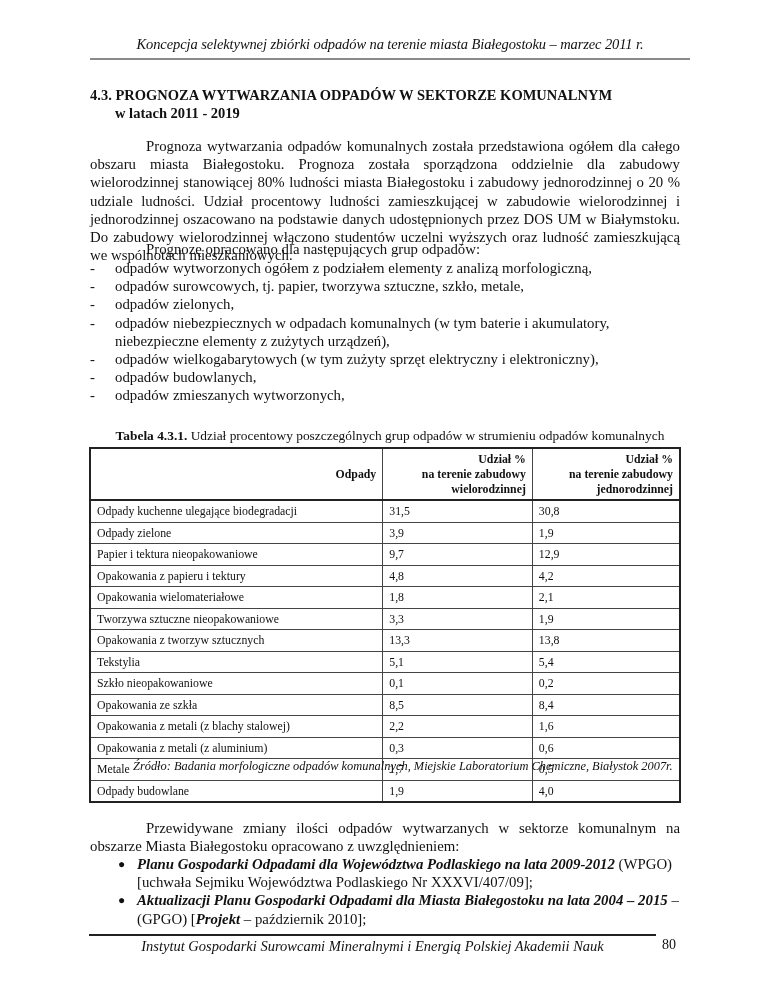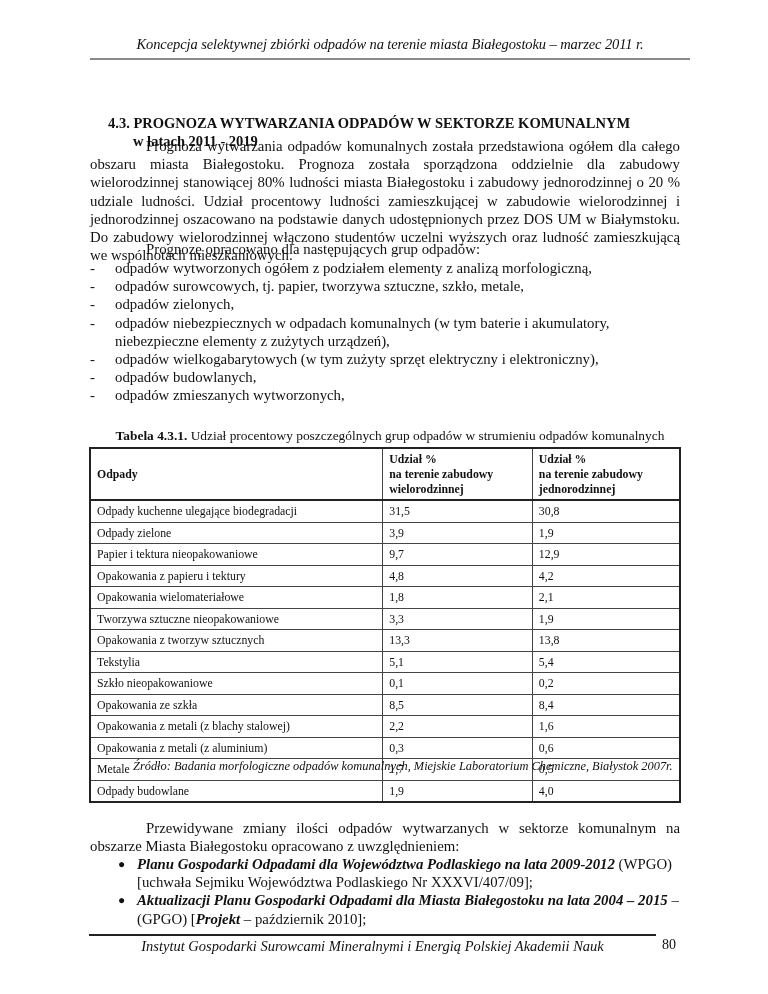--- a/index.html
+++ b/index.html
@@ -28,27 +28,26 @@
     .page-header-line {
       position: absolute;
       left: 90px;
       top: 58px;
       width: 600px;
       height: 2px;
       background: #8a8a8a;
     }
     .section-title {
       position: absolute;
-      left: 108px;
+      left: 90px;
       top: 86px;
       width: 620px;
       font-weight: bold;
       font-size: 14.5px;
       line-height: 18px;
-      margin-top: 28px;
     }
     .section-title .sub {
       display: block;
       padding-left: 25px;
     }
     .body-text {
       position: absolute;
       left: 90px;
       width: 590px;
       font-size: 14.8px;
@@ -101,21 +100,21 @@
       border-collapse: collapse;
       border: 2px solid #222;
       font-size: 11.8px;
     }
     table.waste th, table.waste td {
       border: 1px solid #444;
       padding: 0 6px;
     }
     table.waste th {
       font-weight: bold;
-      text-align: left;
+      text-align: right;
       height: 50px;
       line-height: 15px;
       border-bottom: 2px solid #222;
     }
     table.waste td {
       height: 20.5px;
       line-height: 18px;
     }
     table.waste td.num { }
     table.waste col.c1 { width: 294px; }

